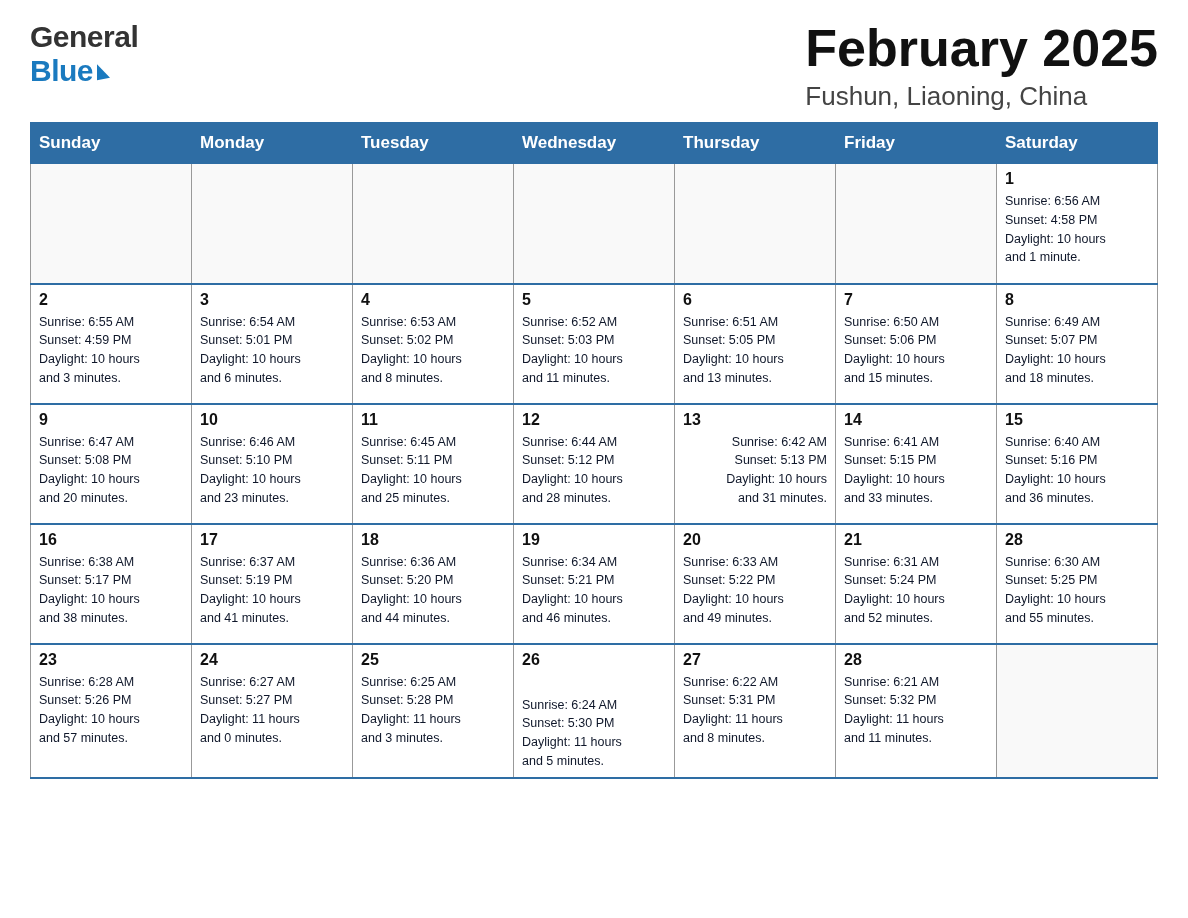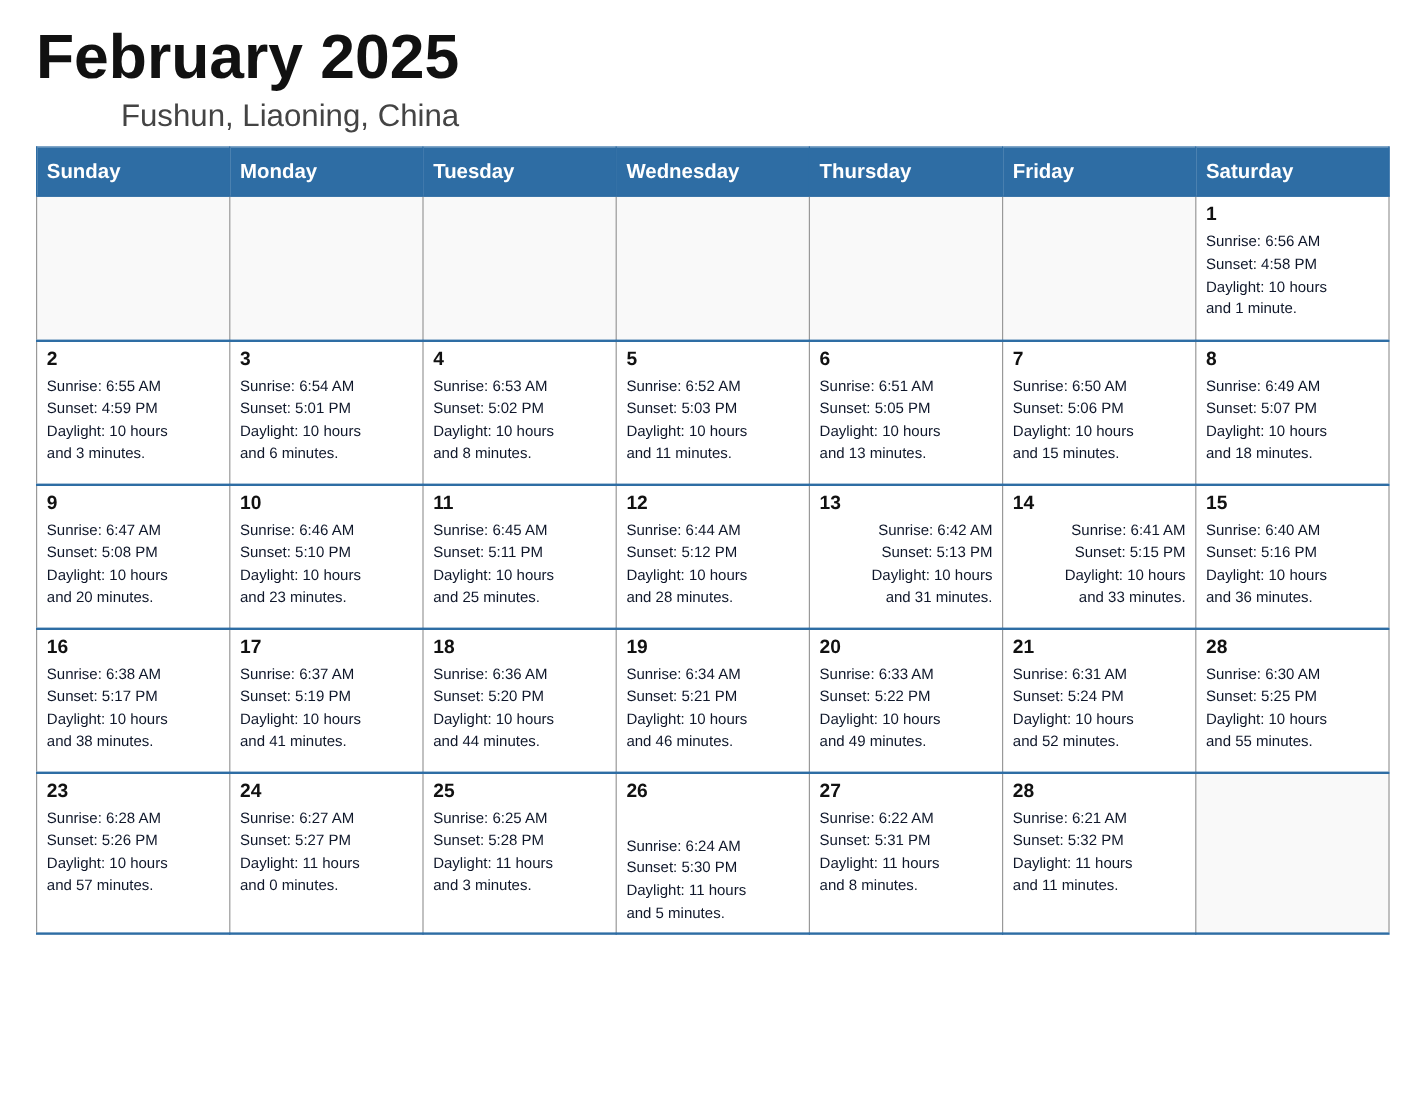--- a/index.html
+++ b/index.html
@@ -10,21 +10,21 @@
       min-height: 918px;
       padding: 20px 30px;
     }
     .header {
       display: flex;
       justify-content: space-between;
       align-items: flex-start;
       margin-bottom: 10px;
     }
     .title-section {
-      text-align: right;
+      text-align: left;
     }
     .month-title {
       font-size: 52px;
       font-weight: bold;
       color: #111;
       line-height: 1.1;
     }
     .location {
       font-size: 26px;
       color: #444;
@@ -106,20 +106,29 @@
       border-style: solid;
       border-width: 16px 0 0 13px;
       border-color: transparent transparent transparent #1a7abf;
       transform: skewY(-10deg);
     }
   </style>
 </head>
 <body>
 
 <div class="header">
+  <div class="logo-wrapper">
+    <div class="logo-text-group">
+      <span class="logo-line1">General</span>
+      <span class="logo-line2">
+        <span>Blue</span>
+        <span class="arrow-icon"></span>
+      </span>
+    </div>
+  </div>
   <div class="title-section">
     <div class="month-title">February 2025</div>
     <div class="location">Fushun, Liaoning, China</div>
   </div>
 </div>
 
 <table class="calendar">
   <thead>
     <tr>
     <th>Sunday</th>
@@ -229,21 +238,21 @@
         </td>
         <td>
           <span class="day-num">13</span>
           <div class="day-info" style="white-space: pre-line; text-align: right;">Sunrise: 6:42 AM
 Sunset: 5:13 PM
 Daylight: 10 hours
 and 31 minutes.</div>
         </td>
         <td>
           <span class="day-num">14</span>
-          <div class="day-info" style="white-space: pre-line; text-align: right;">Sunrise: 6:41 AM
+          <div class="day-info" style="white-space: pre-line;">Sunrise: 6:41 AM
 Sunset: 5:15 PM
 Daylight: 10 hours
 and 33 minutes.</div>
         </td>
         <td>
           <span class="day-num">15</span>
           <div class="day-info" style="white-space: pre-line;">Sunrise: 6:40 AM
 Sunset: 5:16 PM
 Daylight: 10 hours
 and 36 minutes.</div>

